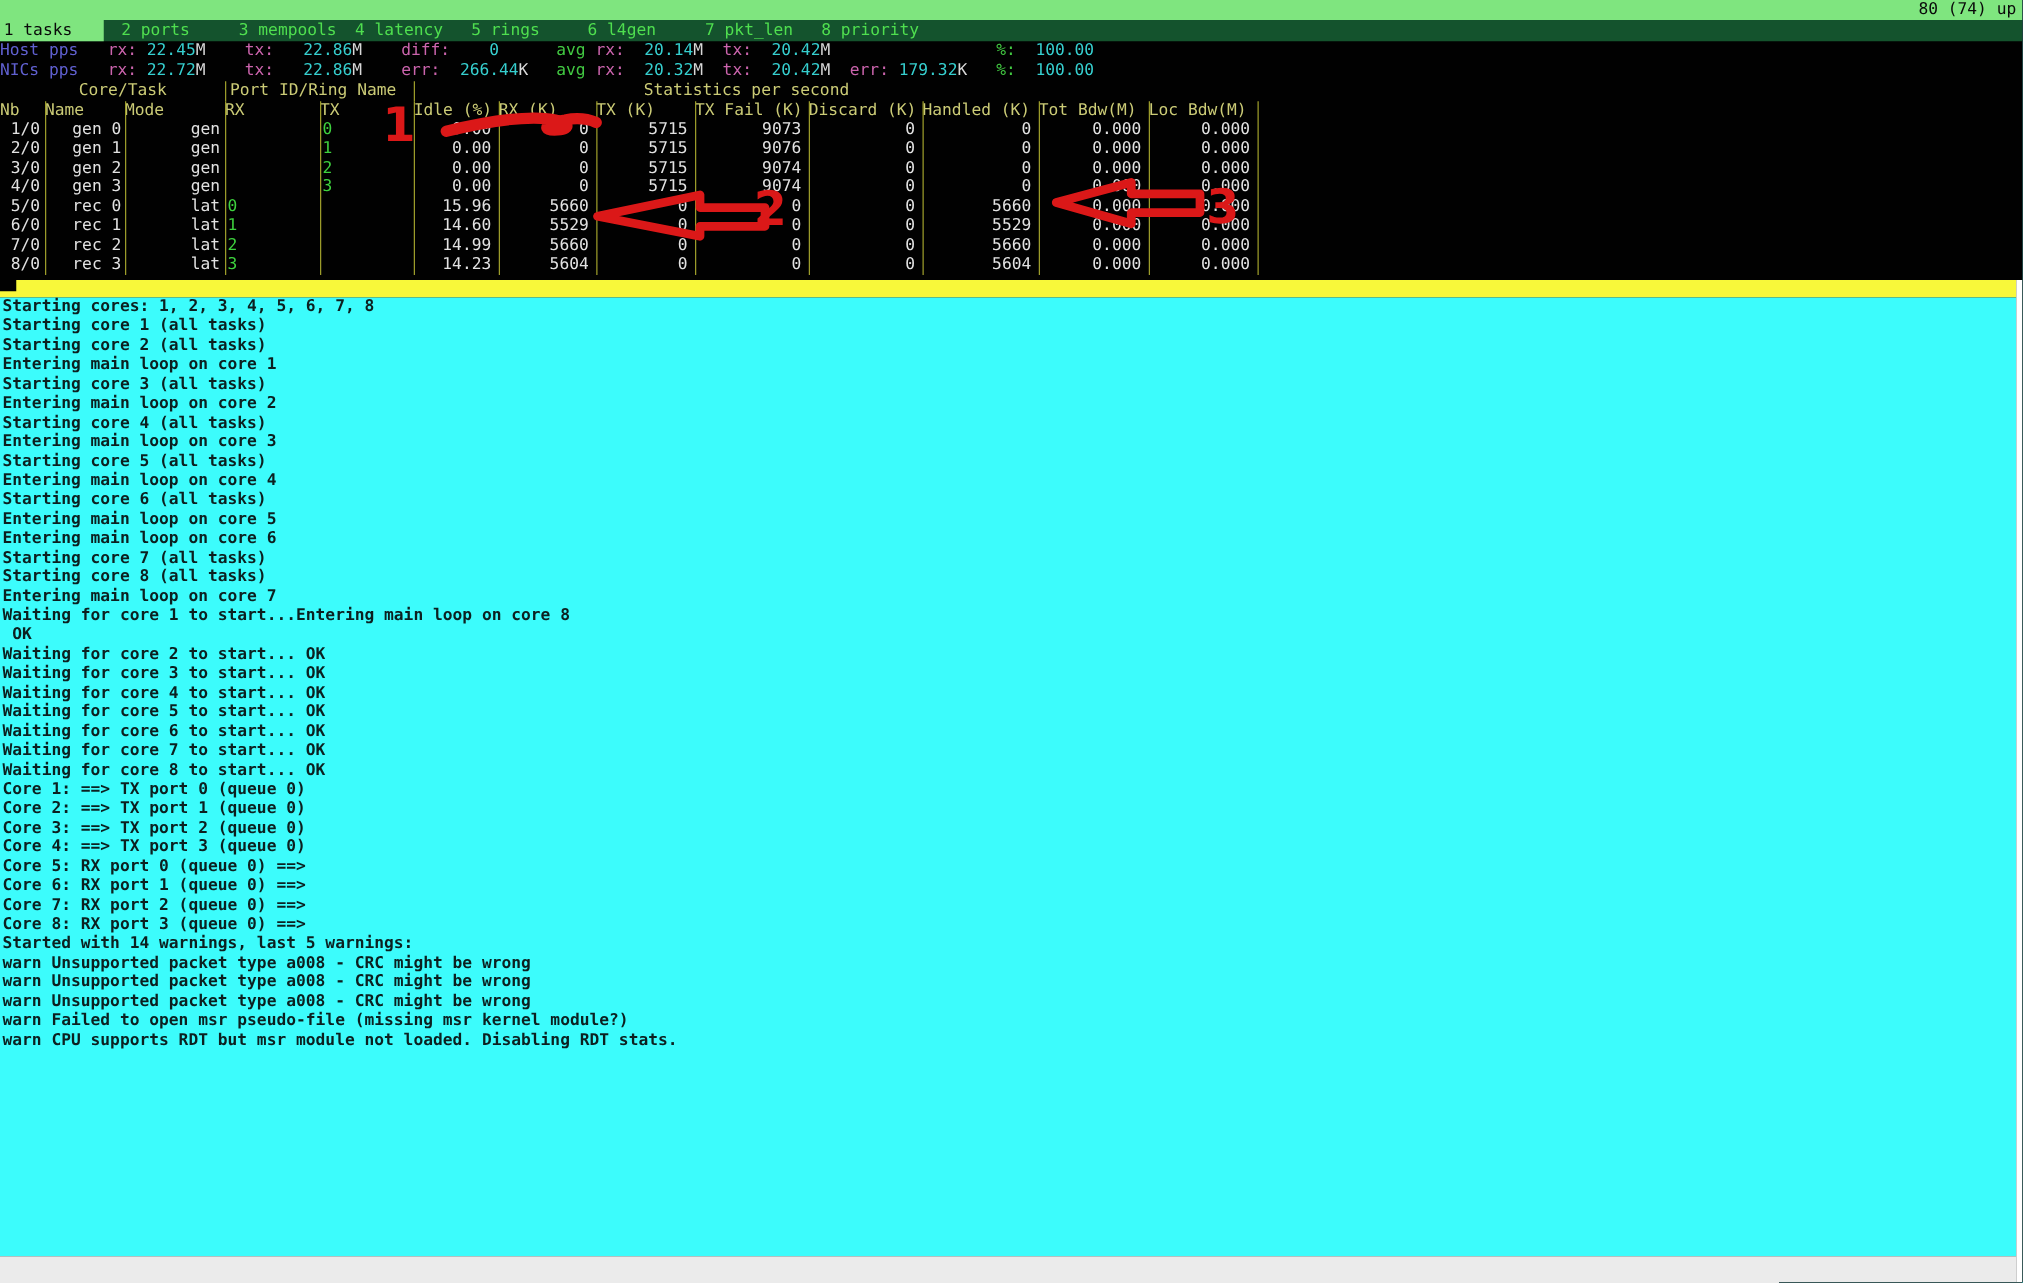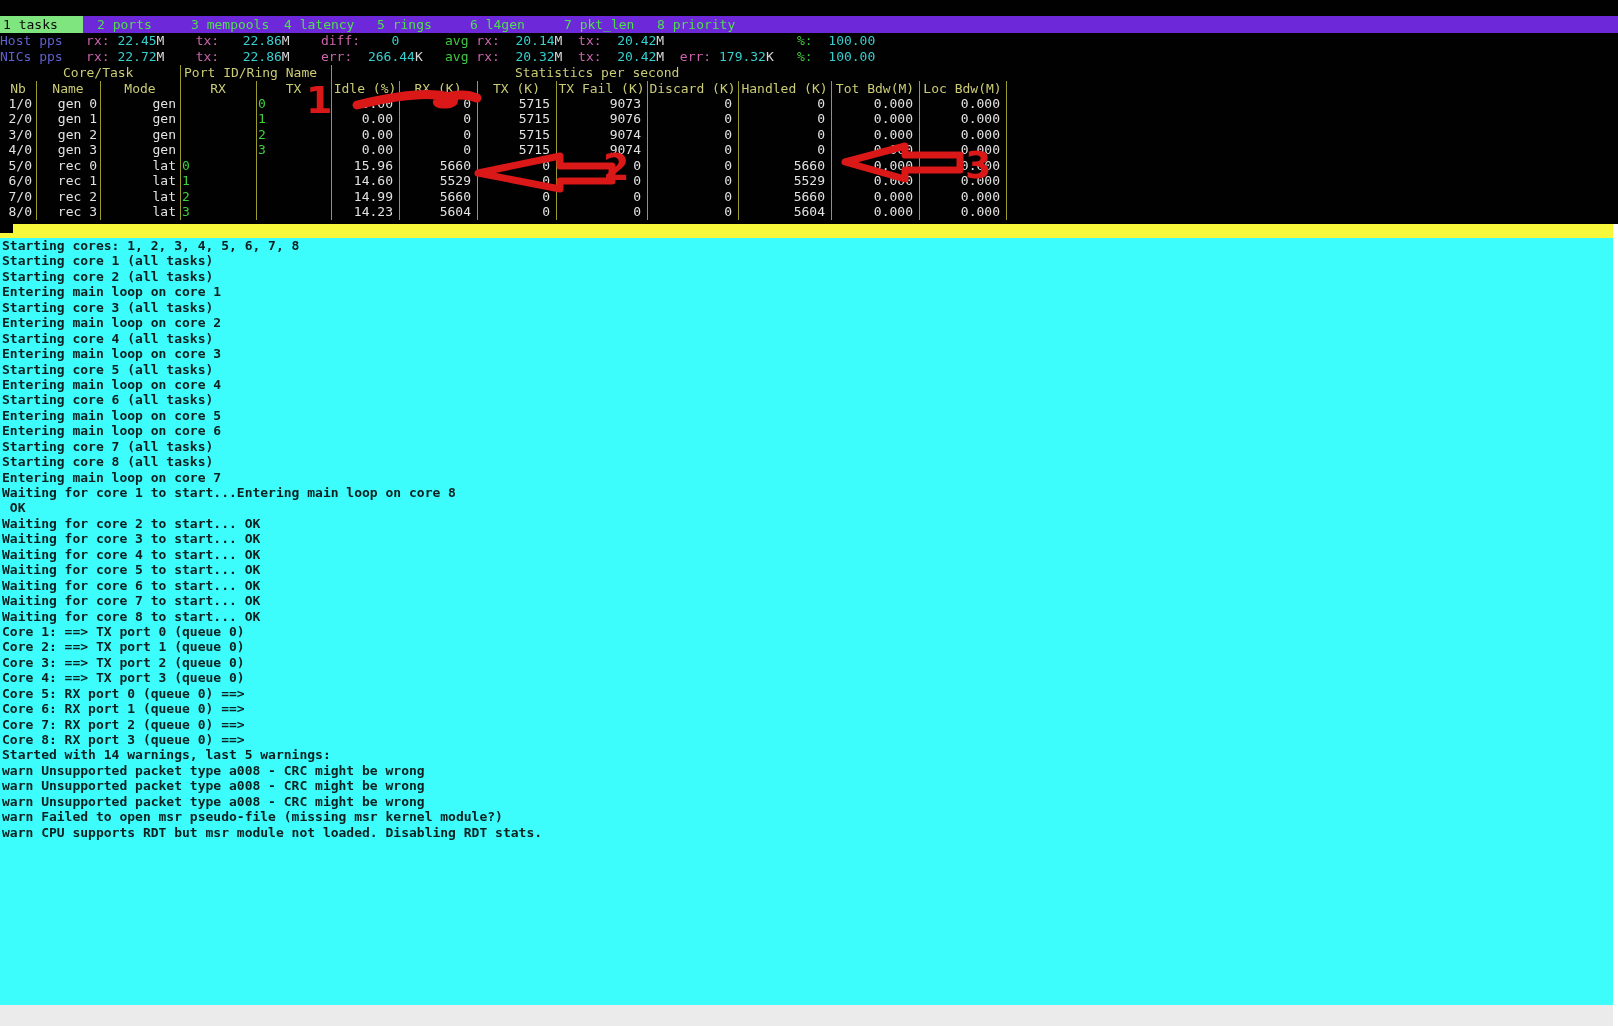--- a/index.html
+++ b/index.html
@@ -8,38 +8,38 @@
     background:#010101;
     font-family:"DejaVu Sans Mono","Liberation Mono",monospace;
     font-size:13px;color:#e2e2e2;
   }
   .screen *{box-sizing:border-box;white-space:pre;}
   
   .titlebar{position:absolute;left:0;top:0;width:1618px;height:16px;background:#7fe57f;color:#0a0a0a;line-height:16px;}
   .titlebar .title{position:absolute;left:0;width:100%;text-align:center;}
   .titlebar .uptime{position:absolute;right:5px;top:0;}
   
-  .tabrow{position:absolute;left:0;top:16px;width:1618px;height:17px;background:#6d28d9;line-height:17px;}
+  .tabrow{position:absolute;left:0;top:16px;width:1618px;height:17px;background:#14532d;line-height:17px;}
   .tab{position:absolute;top:0;height:17px;color:#4fdf4f;}
   .tab .tabin{display:inline-block;padding-left:3px;height:17px;}
   .tab.sel{color:#0a0a0a;}
   .tab.sel .tabin{background:#7fe57f;width:83px;}
   
   .stats{position:absolute;left:0;top:33px;width:1618px;height:31px;}
   .statline{position:absolute;left:0;width:1618px;height:15.5px;line-height:15.5px;}
   .blk{position:absolute;top:0;}
   .sg.lbl{color:#6060d0;}
   .sg.key{color:#cb64ad;}
   .sg.val{color:#36cfcf;}
   .sg.unit{color:#d8d8d8;}
   .sg.avg,.sg.pct{color:#42c842;}
   
   .tbl{position:absolute;left:0;top:65px;width:1010px;height:156px;}
   .gh{position:absolute;top:0;height:15.5px;line-height:15.5px;color:#cbcb76;}
-  .ch{position:absolute;top:15.5px;height:15.5px;line-height:15.5px;color:#cbcb76;text-align:center;}
+  .ch{position:absolute;top:15.5px;height:15.5px;line-height:15.5px;color:#cbcb76;}
   .vl{position:absolute;width:1px;background:#9b9b2a;}
   .cell{position:absolute;height:15.45px;line-height:15.45px;}
   .cell.num{text-align:right;color:#e2e2e2;}
   .cell.port{text-align:left;padding-left:2px;color:#3ed13e;}
   
   .ybar{position:absolute;left:0;top:224px;width:1613px;height:14px;background:#f8f83a;}
   .curblock{position:absolute;left:0;top:0;width:13px;height:9px;background:#010101;}
   
   .log{position:absolute;left:0;top:238px;width:1613px;height:767px;background:#3cfcfc;color:#0c2020;padding-left:2px;}
   .logline{height:15.45px;line-height:15.45px;font-weight:bold;}
@@ -49,20 +49,24 @@
   .rstrip{position:absolute;right:0;top:224px;width:5px;height:802px;background:#ffffff;}
   
   .anno{position:absolute;left:0;top:0;width:1618px;height:1026px;pointer-events:none;}
   .anno text{font-family:"DejaVu Sans","Liberation Sans",sans-serif;font-size:38px;font-weight:bold;}
 </style>
 </head>
 <body>
 
 <div class="screen">
 
+  <div class="titlebar">
+    <span class="title">prox v0.39: Basic Gen x4</span>
+    <span class="uptime">80 (74) up</span>
+  </div>
 
   <div class="tabrow"><div class="tab sel" style="left: 0px;"><span class="tabin">1 tasks</span></div><div class="tab" style="left: 94px;"><span class="tabin">2 ports</span></div><div class="tab" style="left: 188px;"><span class="tabin">3 mempools</span></div><div class="tab" style="left: 281px;"><span class="tabin">4 latency</span></div><div class="tab" style="left: 374px;"><span class="tabin">5 rings</span></div><div class="tab" style="left: 467px;"><span class="tabin">6 l4gen</span></div><div class="tab" style="left: 561px;"><span class="tabin">7 pkt_len</span></div><div class="tab" style="left: 654px;"><span class="tabin">8 priority</span></div></div>
 
   <div class="stats"><div class="statline" style="top: 0px;"><span class="blk" style="left: 0px;"><span class="sg lbl">Host pps</span><span class="sg sp">   </span><span class="sg key">rx:</span><span class="sg sp"> </span><span class="sg val">22.45</span><span class="sg unit">M</span><span class="sg sp">    </span><span class="sg key">tx:</span><span class="sg sp">   </span><span class="sg val">22.86</span><span class="sg unit">M</span><span class="sg sp">    </span><span class="sg key">diff:</span><span class="sg sp">    </span><span class="sg val">0</span></span><span class="blk" style="left: 445px;"><span class="sg avg">avg</span><span class="sg sp"> </span><span class="sg key">rx:</span><span class="sg sp">  </span><span class="sg val">20.14</span><span class="sg unit">M</span><span class="sg sp">  </span><span class="sg key">tx:</span><span class="sg sp">  </span><span class="sg val">20.42</span><span class="sg unit">M</span></span><span class="blk" style="left: 797px;"><span class="sg pct">%:</span><span class="sg sp">  </span><span class="sg val">100.00</span></span></div><div class="statline" style="top: 15.5px;"><span class="blk" style="left: 0px;"><span class="sg lbl">NICs pps</span><span class="sg sp">   </span><span class="sg key">rx:</span><span class="sg sp"> </span><span class="sg val">22.72</span><span class="sg unit">M</span><span class="sg sp">    </span><span class="sg key">tx:</span><span class="sg sp">   </span><span class="sg val">22.86</span><span class="sg unit">M</span><span class="sg sp">    </span><span class="sg key">err:</span><span class="sg sp">  </span><span class="sg val">266.44</span><span class="sg unit">K</span></span><span class="blk" style="left: 445px;"><span class="sg avg">avg</span><span class="sg sp"> </span><span class="sg key">rx:</span><span class="sg sp">  </span><span class="sg val">20.32</span><span class="sg unit">M</span><span class="sg sp">  </span><span class="sg key">tx:</span><span class="sg sp">  </span><span class="sg val">20.42</span><span class="sg unit">M</span><span class="sg sp">  </span><span class="sg key">err:</span><span class="sg sp"> </span><span class="sg val">179.32</span><span class="sg unit">K</span></span><span class="blk" style="left: 797px;"><span class="sg pct">%:</span><span class="sg sp">  </span><span class="sg val">100.00</span></span></div></div>
 
   <div class="tbl"><span class="gh" style="left: 63px;">Core/Task</span><span class="gh" style="left: 184px;">Port ID/Ring Name</span><span class="gh" style="left: 515px;">Statistics per second</span><div class="vl" style="left: 180px; top: 0px; height: 15.5px;"></div><div class="vl" style="left: 331px; top: 0px; height: 15.5px;"></div><span class="ch" style="left: 0px; width: 36px;">Nb</span><span class="ch" style="left: 36px; width: 64px;">Name</span><span class="ch" style="left: 100px; width: 80px;">Mode</span><span class="ch" style="left: 180px; width: 76px;">RX</span><span class="ch" style="left: 256px; width: 75px;">TX</span><span class="ch" style="left: 331px; width: 68px;">Idle (%)</span><span class="ch" style="left: 399px; width: 78px;">RX (K)</span><span class="ch" style="left: 477px; width: 79px;">TX (K)</span><span class="ch" style="left: 556px; width: 91px;">TX Fail (K)</span><span class="ch" style="left: 647px; width: 91px;">Discard (K)</span><span class="ch" style="left: 738px; width: 93px;">Handled (K)</span><span class="ch" style="left: 831px; width: 88px;">Tot Bdw(M)</span><span class="ch" style="left: 919px; width: 87px;">Loc Bdw(M)</span><div class="vl" style="left: 36px; top: 15.5px; height: 139px;"></div><div class="vl" style="left: 100px; top: 15.5px; height: 139px;"></div><div class="vl" style="left: 180px; top: 15.5px; height: 139px;"></div><div class="vl" style="left: 256px; top: 15.5px; height: 139px;"></div><div class="vl" style="left: 331px; top: 15.5px; height: 139px;"></div><div class="vl" style="left: 399px; top: 15.5px; height: 139px;"></div><div class="vl" style="left: 477px; top: 15.5px; height: 139px;"></div><div class="vl" style="left: 556px; top: 15.5px; height: 139px;"></div><div class="vl" style="left: 647px; top: 15.5px; height: 139px;"></div><div class="vl" style="left: 738px; top: 15.5px; height: 139px;"></div><div class="vl" style="left: 831px; top: 15.5px; height: 139px;"></div><div class="vl" style="left: 919px; top: 15.5px; height: 139px;"></div><div class="vl" style="left: 1006px; top: 15.5px; height: 139px;"></div><div class="cell num" style="left: 0px; width: 32px; top: 31px;">1/0</div><div class="cell num" style="left: 36px; width: 61px; top: 31px;">gen 0</div><div class="cell num" style="left: 100px; width: 76px; top: 31px;">gen</div><div class="cell port" style="left: 256px; width: 75px; top: 31px;">0</div><div class="cell num" style="left: 331px; width: 62px; top: 31px;">0.00</div><div class="cell num" style="left: 399px; width: 72px; top: 31px;">0</div><div class="cell num" style="left: 477px; width: 73px; top: 31px;">5715</div><div class="cell num" style="left: 556px; width: 85px; top: 31px;">9073</div><div class="cell num" style="left: 647px; width: 85px; top: 31px;">0</div><div class="cell num" style="left: 738px; width: 87px; top: 31px;">0</div><div class="cell num" style="left: 831px; width: 82px; top: 31px;">0.000</div><div class="cell num" style="left: 919px; width: 81px; top: 31px;">0.000</div><div class="cell num" style="left: 0px; width: 32px; top: 46.45px;">2/0</div><div class="cell num" style="left: 36px; width: 61px; top: 46.45px;">gen 1</div><div class="cell num" style="left: 100px; width: 76px; top: 46.45px;">gen</div><div class="cell port" style="left: 256px; width: 75px; top: 46.45px;">1</div><div class="cell num" style="left: 331px; width: 62px; top: 46.45px;">0.00</div><div class="cell num" style="left: 399px; width: 72px; top: 46.45px;">0</div><div class="cell num" style="left: 477px; width: 73px; top: 46.45px;">5715</div><div class="cell num" style="left: 556px; width: 85px; top: 46.45px;">9076</div><div class="cell num" style="left: 647px; width: 85px; top: 46.45px;">0</div><div class="cell num" style="left: 738px; width: 87px; top: 46.45px;">0</div><div class="cell num" style="left: 831px; width: 82px; top: 46.45px;">0.000</div><div class="cell num" style="left: 919px; width: 81px; top: 46.45px;">0.000</div><div class="cell num" style="left: 0px; width: 32px; top: 61.9px;">3/0</div><div class="cell num" style="left: 36px; width: 61px; top: 61.9px;">gen 2</div><div class="cell num" style="left: 100px; width: 76px; top: 61.9px;">gen</div><div class="cell port" style="left: 256px; width: 75px; top: 61.9px;">2</div><div class="cell num" style="left: 331px; width: 62px; top: 61.9px;">0.00</div><div class="cell num" style="left: 399px; width: 72px; top: 61.9px;">0</div><div class="cell num" style="left: 477px; width: 73px; top: 61.9px;">5715</div><div class="cell num" style="left: 556px; width: 85px; top: 61.9px;">9074</div><div class="cell num" style="left: 647px; width: 85px; top: 61.9px;">0</div><div class="cell num" style="left: 738px; width: 87px; top: 61.9px;">0</div><div class="cell num" style="left: 831px; width: 82px; top: 61.9px;">0.000</div><div class="cell num" style="left: 919px; width: 81px; top: 61.9px;">0.000</div><div class="cell num" style="left: 0px; width: 32px; top: 77.35px;">4/0</div><div class="cell num" style="left: 36px; width: 61px; top: 77.35px;">gen 3</div><div class="cell num" style="left: 100px; width: 76px; top: 77.35px;">gen</div><div class="cell port" style="left: 256px; width: 75px; top: 77.35px;">3</div><div class="cell num" style="left: 331px; width: 62px; top: 77.35px;">0.00</div><div class="cell num" style="left: 399px; width: 72px; top: 77.35px;">0</div><div class="cell num" style="left: 477px; width: 73px; top: 77.35px;">5715</div><div class="cell num" style="left: 556px; width: 85px; top: 77.35px;">9074</div><div class="cell num" style="left: 647px; width: 85px; top: 77.35px;">0</div><div class="cell num" style="left: 738px; width: 87px; top: 77.35px;">0</div><div class="cell num" style="left: 831px; width: 82px; top: 77.35px;">0.000</div><div class="cell num" style="left: 919px; width: 81px; top: 77.35px;">0.000</div><div class="cell num" style="left: 0px; width: 32px; top: 92.8px;">5/0</div><div class="cell num" style="left: 36px; width: 61px; top: 92.8px;">rec 0</div><div class="cell num" style="left: 100px; width: 76px; top: 92.8px;">lat</div><div class="cell port" style="left: 180px; width: 76px; top: 92.8px;">0</div><div class="cell num" style="left: 331px; width: 62px; top: 92.8px;">15.96</div><div class="cell num" style="left: 399px; width: 72px; top: 92.8px;">5660</div><div class="cell num" style="left: 477px; width: 73px; top: 92.8px;">0</div><div class="cell num" style="left: 556px; width: 85px; top: 92.8px;">0</div><div class="cell num" style="left: 647px; width: 85px; top: 92.8px;">0</div><div class="cell num" style="left: 738px; width: 87px; top: 92.8px;">5660</div><div class="cell num" style="left: 831px; width: 82px; top: 92.8px;">0.000</div><div class="cell num" style="left: 919px; width: 81px; top: 92.8px;">0.000</div><div class="cell num" style="left: 0px; width: 32px; top: 108.25px;">6/0</div><div class="cell num" style="left: 36px; width: 61px; top: 108.25px;">rec 1</div><div class="cell num" style="left: 100px; width: 76px; top: 108.25px;">lat</div><div class="cell port" style="left: 180px; width: 76px; top: 108.25px;">1</div><div class="cell num" style="left: 331px; width: 62px; top: 108.25px;">14.60</div><div class="cell num" style="left: 399px; width: 72px; top: 108.25px;">5529</div><div class="cell num" style="left: 477px; width: 73px; top: 108.25px;">0</div><div class="cell num" style="left: 556px; width: 85px; top: 108.25px;">0</div><div class="cell num" style="left: 647px; width: 85px; top: 108.25px;">0</div><div class="cell num" style="left: 738px; width: 87px; top: 108.25px;">5529</div><div class="cell num" style="left: 831px; width: 82px; top: 108.25px;">0.000</div><div class="cell num" style="left: 919px; width: 81px; top: 108.25px;">0.000</div><div class="cell num" style="left: 0px; width: 32px; top: 123.7px;">7/0</div><div class="cell num" style="left: 36px; width: 61px; top: 123.7px;">rec 2</div><div class="cell num" style="left: 100px; width: 76px; top: 123.7px;">lat</div><div class="cell port" style="left: 180px; width: 76px; top: 123.7px;">2</div><div class="cell num" style="left: 331px; width: 62px; top: 123.7px;">14.99</div><div class="cell num" style="left: 399px; width: 72px; top: 123.7px;">5660</div><div class="cell num" style="left: 477px; width: 73px; top: 123.7px;">0</div><div class="cell num" style="left: 556px; width: 85px; top: 123.7px;">0</div><div class="cell num" style="left: 647px; width: 85px; top: 123.7px;">0</div><div class="cell num" style="left: 738px; width: 87px; top: 123.7px;">5660</div><div class="cell num" style="left: 831px; width: 82px; top: 123.7px;">0.000</div><div class="cell num" style="left: 919px; width: 81px; top: 123.7px;">0.000</div><div class="cell num" style="left: 0px; width: 32px; top: 139.15px;">8/0</div><div class="cell num" style="left: 36px; width: 61px; top: 139.15px;">rec 3</div><div class="cell num" style="left: 100px; width: 76px; top: 139.15px;">lat</div><div class="cell port" style="left: 180px; width: 76px; top: 139.15px;">3</div><div class="cell num" style="left: 331px; width: 62px; top: 139.15px;">14.23</div><div class="cell num" style="left: 399px; width: 72px; top: 139.15px;">5604</div><div class="cell num" style="left: 477px; width: 73px; top: 139.15px;">0</div><div class="cell num" style="left: 556px; width: 85px; top: 139.15px;">0</div><div class="cell num" style="left: 647px; width: 85px; top: 139.15px;">0</div><div class="cell num" style="left: 738px; width: 87px; top: 139.15px;">5604</div><div class="cell num" style="left: 831px; width: 82px; top: 139.15px;">0.000</div><div class="cell num" style="left: 919px; width: 81px; top: 139.15px;">0.000</div></div>
 
   <div class="ybar">
     <div class="curblock"></div>
   </div>

